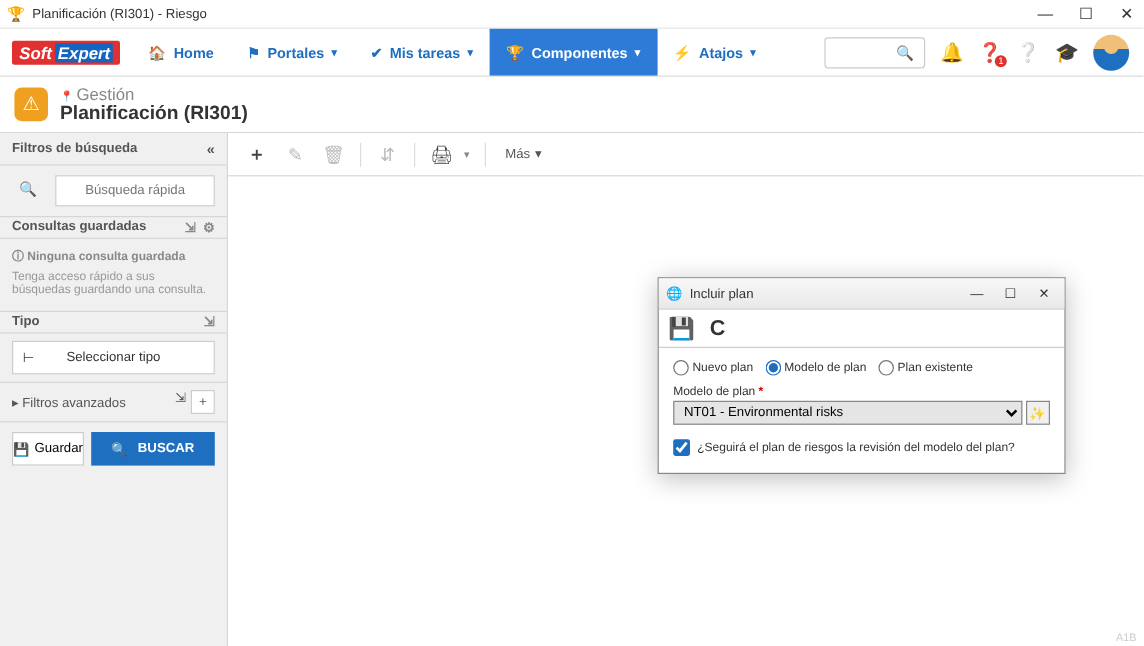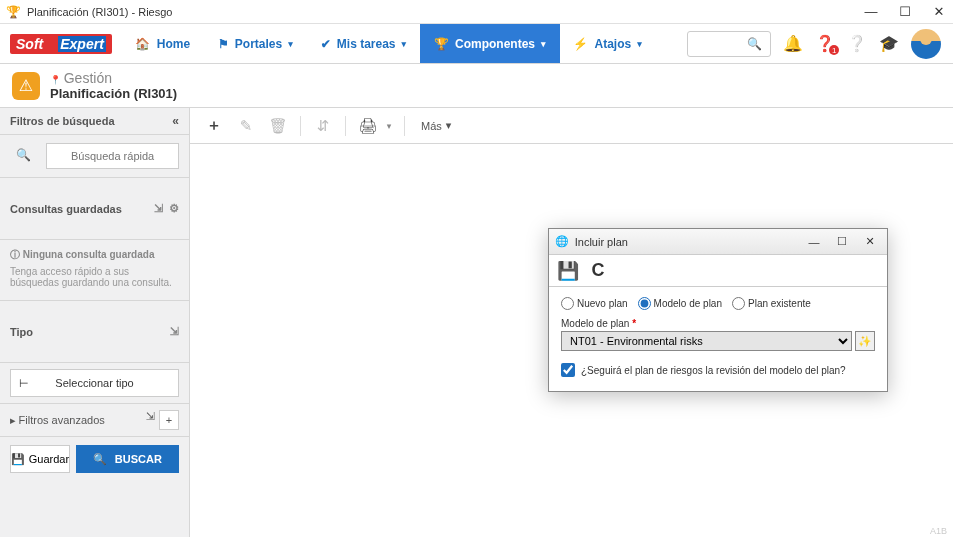--- a/index.html
+++ b/index.html
@@ -10,51 +10,51 @@
   .titlebar .icon { color: #1e6fbf; margin-right: 6px; }
   .titlebar .title { flex: 1; font-size: 11px; color: #333; }
   .titlebar .win-controls { display: flex; gap: 18px; align-items: center; }
   .titlebar .win-controls span { font-size: 13px; color: #333; cursor: pointer; width: 16px; text-align: center; }
   
   
   .topnav { height: 40px; background: #fff; display: flex; align-items: stretch; border-bottom: 1px solid #d6d6d6; }
   .logo { padding: 4px 10px; display: flex; align-items: center; }
   .logo-box { background: #e03030; color: #fff; font-weight: bold; font-style: italic; font-size: 14px; padding: 3px 6px; border-radius: 2px; line-height: 1; }
   .logo-box .soft { color: #fff; }
-  .logo-box .expert { color: #fff; background: #1565c0; padding: 0 2px; margin-left: 15px; }
+  .logo-box .expert { color: #fff; background: #1565c0; padding: 0 2px; margin-left: 3px; }
   .nav-items { display: flex; align-items: stretch; }
   .nav-item { display: flex; align-items: center; padding: 0 14px; color: #1e6fbf; font-weight: 600; font-size: 12px; cursor: pointer; gap: 6px; }
   .nav-item.active { background: #2d7bd6; color: #fff; }
   .nav-item .caret { font-size: 9px; }
   .nav-right { margin-left: auto; display: flex; align-items: center; gap: 12px; padding-right: 12px; }
   .search-box { width: 84px; height: 26px; border: 1px solid #ccc; border-radius: 3px; display: flex; align-items: center; padding: 0 8px; color: #999; justify-content: flex-end; }
   .nav-icon { color: #555; cursor: pointer; font-size: 16px; position: relative; }
   .badge { position: absolute; bottom: -2px; right: -4px; background: #e03030; color: #fff; border-radius: 50%; width: 10px; height: 10px; font-size: 8px; display: flex; align-items: center; justify-content: center; }
   .avatar { width: 30px; height: 30px; border-radius: 50%; background: linear-gradient(#f0c078 40%, #1e6fbf 40%); display: flex; align-items: flex-start; justify-content: center; overflow: hidden; }
   .avatar::before { content: ""; width: 12px; height: 12px; background: #f0c078; border-radius: 50%; margin-top: 4px; }
   
   
   .page-header { display: flex; align-items: center; padding: 6px 12px; background: #fff; gap: 10px; }
   .ph-icon { width: 28px; height: 28px; background: #f0a020; border-radius: 6px; display: flex; align-items: center; justify-content: center; color: #fff; font-size: 16px; }
   .ph-text .crumb { font-size: 14px; color: #888; }
   .ph-text .crumb::before { content: "📍 "; font-size: 9px; }
-  .ph-text .title { font-size: 13px; font-weight: bold; color: #333; }
+  .ph-text .title { font-size: 16px; font-weight: bold; color: #333; }
   
   
   .main { display: flex; height: calc(100vh - 24px - 40px - 44px); border-top: 1px solid #d6d6d6; position: relative; }
   
   
   .sidebar { width: 190px; background: #f0f0f1; border-right: 1px solid #d6d6d6; padding: 0; display: flex; flex-direction: column; }
   .sb-header { display: flex; justify-content: space-between; align-items: center; padding: 6px 10px; font-weight: bold; font-size: 11px; color: #555; border-bottom: 1px solid #d6d6d6; }
   .sb-header .collapse { font-size: 12px; cursor: pointer; }
   .sb-section { padding: 8px 10px; }
   .quick-search { width: 100%; height: 26px; border: 1px solid #ccc; padding: 0 6px 0 24px; font-size: 11px; background: #fff; position: relative; }
   .qs-wrap { position: relative; padding-left: 36px; }
   .qs-wrap::before { content: "🔍"; position: absolute; left: 6px; top: 5px; font-size: 12px; color: #888; z-index: 1; }
-  .sb-subheader { display: flex; justify-content: space-between; align-items: flex-end; padding: 24px 10px; font-weight: bold; font-size: 11px; color: #555; border-top: 1px solid #d6d6d6; border-bottom: 1px solid #d6d6d6; }
+  .sb-subheader { display: flex; justify-content: space-between; align-items: flex-start; padding: 2px 10px; font-weight: bold; font-size: 11px; color: #555; border-top: 1px solid #d6d6d6; border-bottom: 1px solid #d6d6d6; }
   .sb-subheader .tools { display: flex; gap: 6px; color: #888; }
   .sb-empty { text-align: left; padding: 8px 10px 12px; color: #999; font-size: 10px; }
   .sb-empty .heading { font-weight: bold; color: #888; margin-bottom: 4px; font-size: 10px; }
   .sb-type-btn { margin: 6px 10px; background: #fff; border: 1px solid #ccc; height: 28px; display: flex; align-items: center; justify-content: center; gap: 8px; font-size: 11px; cursor: pointer; position: relative; }
   .sb-type-btn .tree-icon { position: absolute; left: 8px; }
   .sb-adv { display: flex; justify-content: space-between; align-items: center; padding: 6px 10px; font-size: 11px; color: #555; border-top: 1px solid #d6d6d6; border-bottom: 1px solid #d6d6d6; }
   .sb-adv .tools { display: flex; gap: 4px; }
   .sb-adv .plus-btn { border: 1px solid #ccc; background: #fff; width: 20px; height: 20px; display: flex; align-items: center; justify-content: center; cursor: pointer; }
   .sb-buttons { display: flex; gap: 6px; padding: 8px 10px; }
   .btn-save { flex: 0 0 60px; background: #fff; border: 1px solid #ccc; height: 28px; display: flex; align-items: center; justify-content: center; gap: 4px; font-size: 11px; cursor: pointer; }

